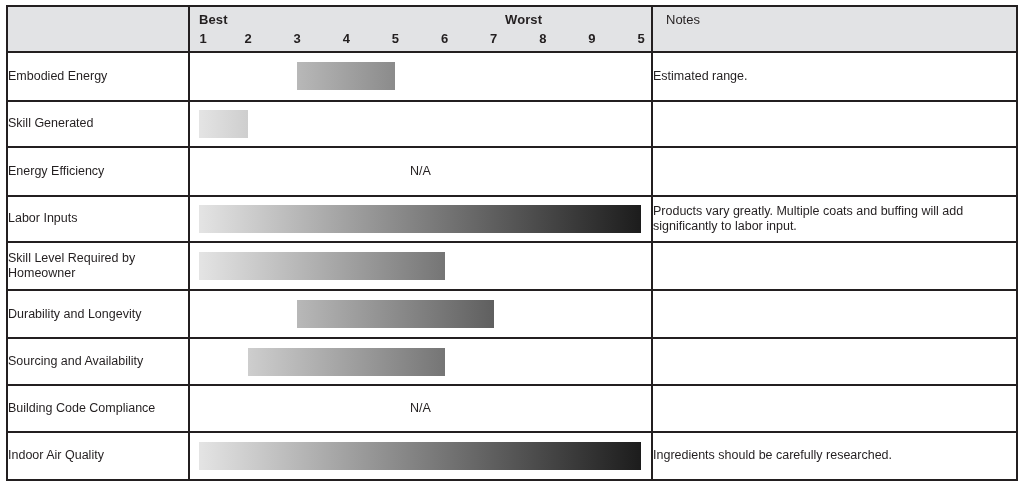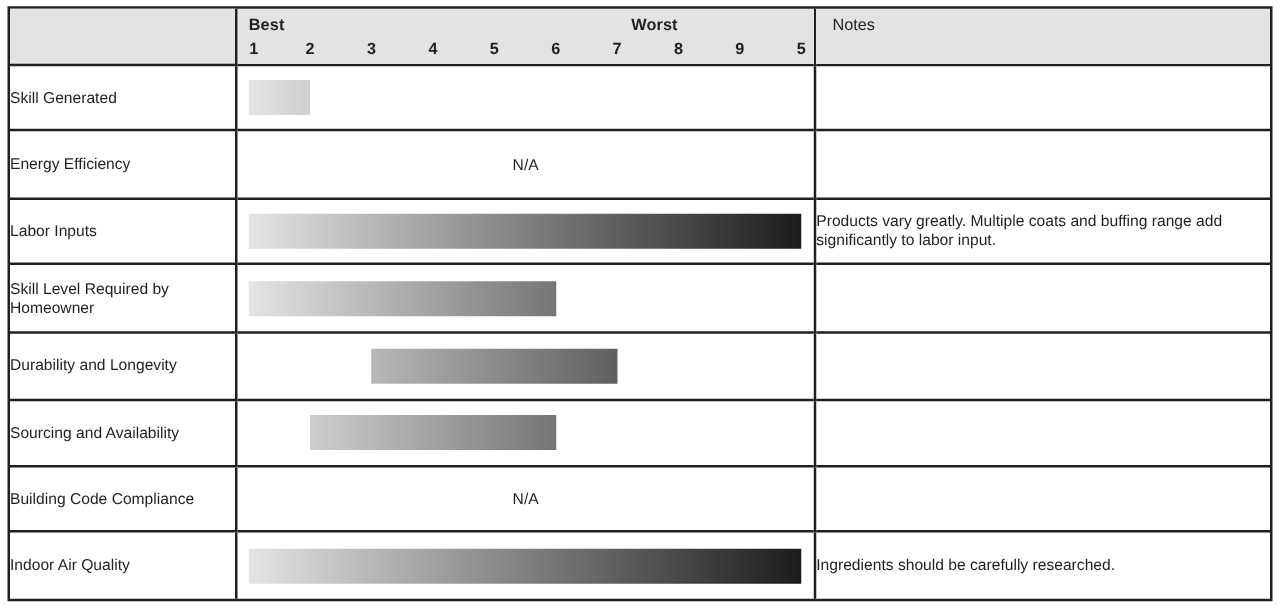--- a/index.html
+++ b/index.html
@@ -173,20 +173,29 @@
                 <span class="tick" style="left: 451px;">5</span>
               </div>
           </div>
         </th>
         <th class="hdr-notes">
           <span class="notes-title">Notes</span>
         </th>
       </tr>
     </thead>
     <tbody id="rows-body">
+        <tr style="height: 40px;">
+          <td class="row-label">Embodied Energy</td>
+          <td class="row-chart">
+            <div class="bar-track">
+              <div class="bar" style="left: 107.222px; width: 98.2222px; background-image: linear-gradient(to right, rgb(184, 184, 184) 0%, rgb(139, 139, 139) 100%);"></div>
+            </div>
+          </td>
+          <td class="row-notes">Estimated range.</td>
+        </tr>
         <tr style="height: 38px;">
           <td class="row-label">Skill Generated</td>
           <td class="row-chart">
             <div class="bar-track">
               <div class="bar" style="left: 9px; width: 49.1111px; background-image: linear-gradient(to right, rgb(228, 228, 228) 0%, rgb(206, 206, 206) 100%);"></div>
             </div>
           </td>
           <td class="row-notes"></td>
         </tr>
         <tr style="height: 40px; margin-left: 36px;">
@@ -196,21 +205,21 @@
           </td>
           <td class="row-notes"></td>
         </tr>
         <tr style="height: 38px;">
           <td class="row-label">Labor Inputs</td>
           <td class="row-chart">
             <div class="bar-track">
               <div class="bar" style="left: 9px; width: 442px; background-image: linear-gradient(to right, rgb(228, 228, 228) 0%, rgb(28, 28, 28) 100%);"></div>
             </div>
           </td>
-          <td class="row-notes">Products vary greatly. Multiple coats and buffing range add significantly to labor input.</td>
+          <td class="row-notes">Products vary greatly. Multiple coats and buffing will add significantly to labor input.</td>
         </tr>
         <tr style="height: 40px;">
           <td class="row-label">Skill Level Required by Homeowner</td>
           <td class="row-chart">
             <div class="bar-track">
               <div class="bar" style="left: 9px; width: 245.556px; background-image: linear-gradient(to right, rgb(228, 228, 228) 0%, rgb(117, 117, 117) 100%);"></div>
             </div>
           </td>
           <td class="row-notes"></td>
         </tr>

